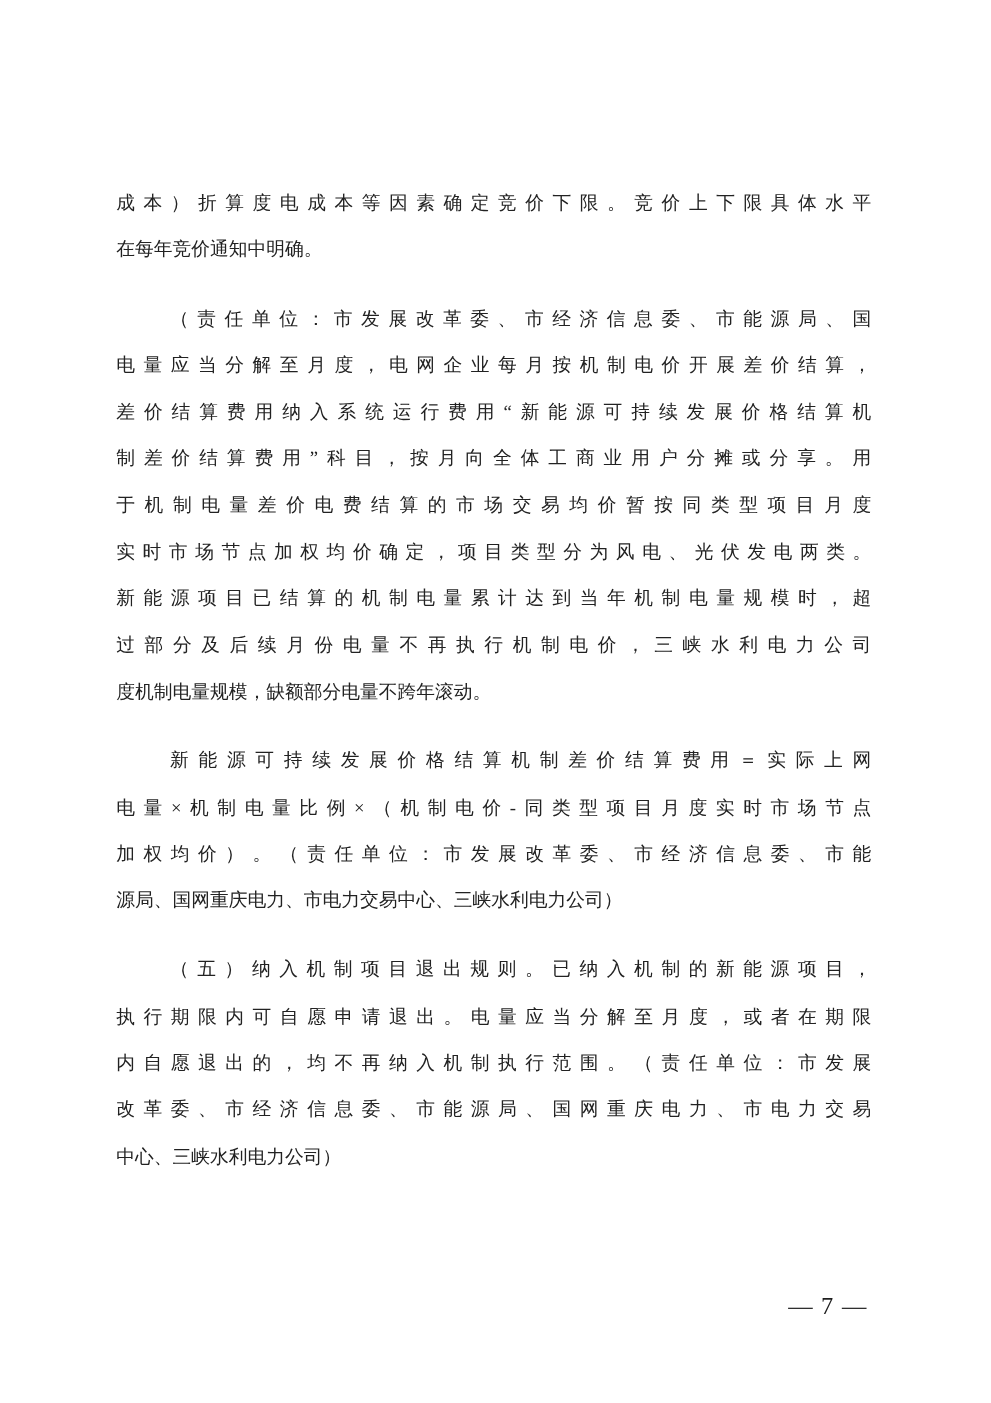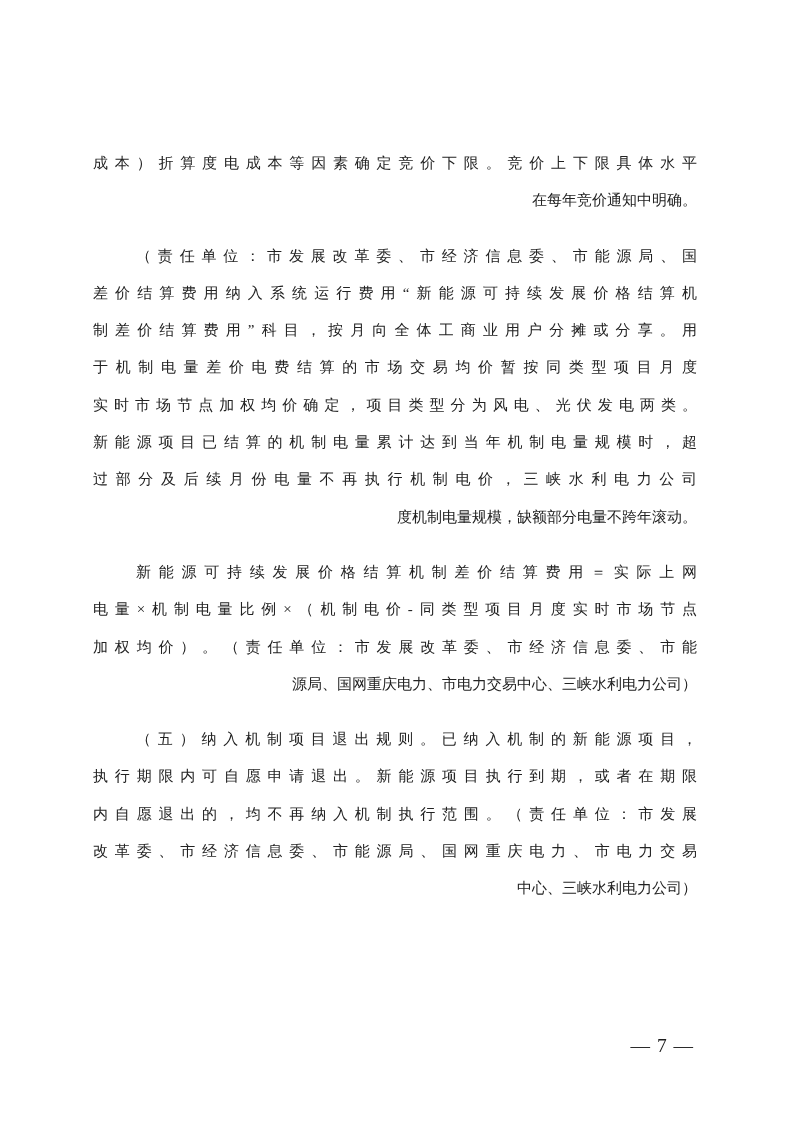--- a/index.html
+++ b/index.html
@@ -21,21 +21,21 @@
     left: 93px;
     top: 145px;
     width: 604px;
     font-size: 15px;
     line-height: 37.3px;
     color: #222222;
     letter-spacing: 0;
   }
   .line {
     height: 37.3px;
-    text-align: right;
+    text-align: left;
     white-space: nowrap;
   }
   .line.justify {
     white-space: normal;
     text-align: justify;
     text-align-last: justify;
     text-justify: inter-character;
   }
   .line.indent {
     padding-left: 43px;
@@ -54,31 +54,32 @@
   }
 </style>
 </head>
 <body>
 
 <div class="page">
   <div class="document-body">
       <div class="line justify">成本）折算度电成本等因素确定竞价下限。竞价上下限具体水平</div>
       <div class="line">在每年竞价通知中明确。</div>
       <div class="line justify indent">（责任单位：市发展改革委、市经济信息委、市能源局、国</div>
+      <div class="line justify">电量应当分解至月度，电网企业每月按机制电价开展差价结算，</div>
       <div class="line justify">差价结算费用纳入系统运行费用“新能源可持续发展价格结算机</div>
       <div class="line justify">制差价结算费用”科目，按月向全体工商业用户分摊或分享。用</div>
       <div class="line justify">于机制电量差价电费结算的市场交易均价暂按同类型项目月度</div>
       <div class="line justify">实时市场节点加权均价确定，项目类型分为风电、光伏发电两类。</div>
       <div class="line justify">新能源项目已结算的机制电量累计达到当年机制电量规模时，超</div>
       <div class="line justify">过部分及后续月份电量不再执行机制电价，三峡水利电力公司</div>
       <div class="line">度机制电量规模，缺额部分电量不跨年滚动。</div>
       <div class="line justify indent">新能源可持续发展价格结算机制差价结算费用＝实际上网</div>
       <div class="line justify">电量×机制电量比例×（机制电价-同类型项目月度实时市场节点</div>
       <div class="line justify">加权均价）。（责任单位：市发展改革委、市经济信息委、市能</div>
       <div class="line">源局、国网重庆电力、市电力交易中心、三峡水利电力公司）</div>
       <div class="line justify indent">（五）纳入机制项目退出规则。已纳入机制的新能源项目，</div>
-      <div class="line justify">执行期限内可自愿申请退出。新能源项目执行到期，或者在期限</div>
+      <div class="line justify">执行期限内可自愿申请退出。电量应当分解至月度，或者在期限</div>
       <div class="line justify">内自愿退出的，均不再纳入机制执行范围。（责任单位：市发展</div>
       <div class="line justify">改革委、市经济信息委、市能源局、国网重庆电力、市电力交易</div>
       <div class="line">中心、三峡水利电力公司）</div>
     </div>
   <div class="page-number">— 7 —</div>
 </div>
 
 </body></html>

